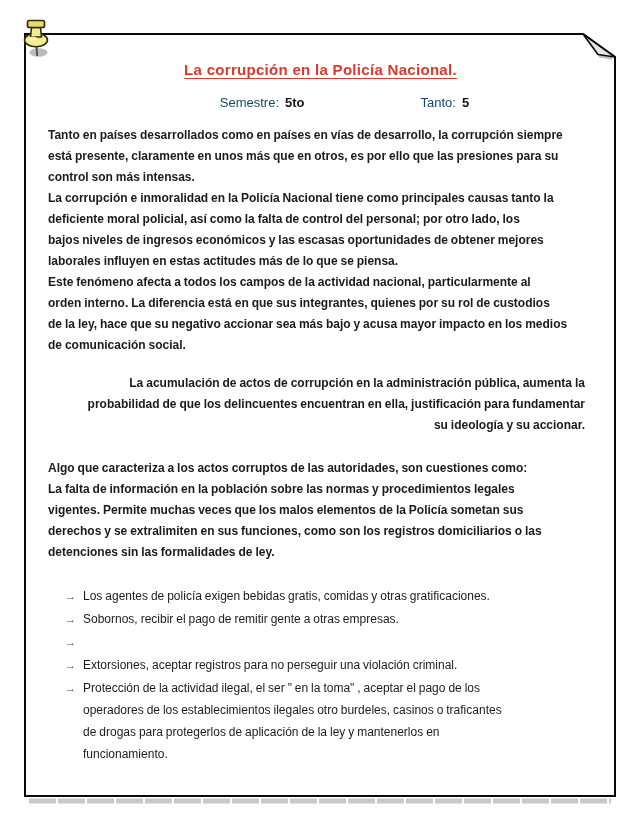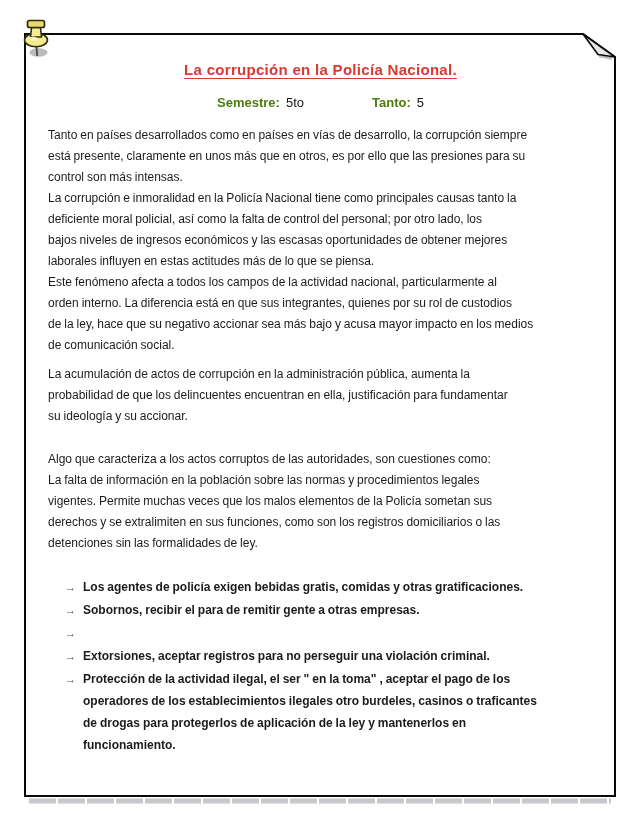--- a/index.html
+++ b/index.html
@@ -34,36 +34,36 @@
     letter-spacing: 0.3px;
   }
   .subtitle-row {
     margin-top: 15px;
     display: flex;
     justify-content: center;
     gap: 68px;
     font-size: 13px;
     line-height: 16px;
   }
-  .subtitle-row .label { color: #4d7c0f; font-weight: 700; }
-  .subtitle-row .value { color: #151515; font-weight: 400; margin-left: 6px; }
+  .subtitle-row .label { color: #0c4a6e; font-weight: 400; margin-left: 48px; }
+  .subtitle-row .value { color: #151515; font-weight: 700; margin-left: 6px; }
   .body-text {
     margin-top: 14px;
     width: 537px;
     font-size: 12px;
     line-height: 21px;
     word-spacing: -0.4px;
   }
-  .para { white-space: pre-line; margin: 0; }
-  .para.gap-small { margin-top: 8px; }
+  .para { white-space: pre-line; margin: 0; font-weight: bold; }
+  .para.gap-small { margin-top: 17px; text-align: right; }
   .para.gap-large { margin-top: 22px; }
   .bullet-list { margin-top: 22px; padding-left: 17px; }
   .list-item { display: flex; line-height: 22px; margin-bottom: 1px; }
   .arrow { width: 18px; flex: 0 0 18px; color: #444; font-size: 11px; }
-  .item-text { white-space: pre-line; font-weight: bold; }
+  .item-text { white-space: pre-line; }
 </style>
 </head>
 <body>
 
 <svg id="chrome" viewBox="0 0 638 826" xmlns="http://www.w3.org/2000/svg">
 
   <line x1="29" y1="801" x2="611" y2="801" stroke="#c7c7cc" stroke-width="5" stroke-dasharray="27 2"></line>
 
   <path d="M25,34 H583 L615,57 V796 H25 Z" fill="#ffffff" stroke="#0a0a0a" stroke-width="2" stroke-linejoin="miter"></path>
 
@@ -115,21 +115,21 @@
 derechos y se extralimiten en sus funciones, como son los registros domiciliarios o las
 detenciones sin las formalidades de ley.</p>
 
     <div class="bullet-list">
       <div class="list-item">
         <span class="arrow">→</span>
         <span class="item-text">Los agentes de policía exigen bebidas gratis, comidas y otras gratificaciones.</span>
       </div>
       <div class="list-item">
         <span class="arrow">→</span>
-        <span class="item-text">Sobornos, recibir el para de remitir gente a otras empresas.</span>
+        <span class="item-text">Sobornos, recibir el pago de remitir gente a otras empresas.</span>
       </div>
       <div class="list-item">
         <span class="arrow">→</span>
       </div>
       <div class="list-item">
         <span class="arrow">→</span>
         <span class="item-text">Extorsiones, aceptar registros para no perseguir una violación criminal.</span>
       </div>
       <div class="list-item">
         <span class="arrow">→</span>

